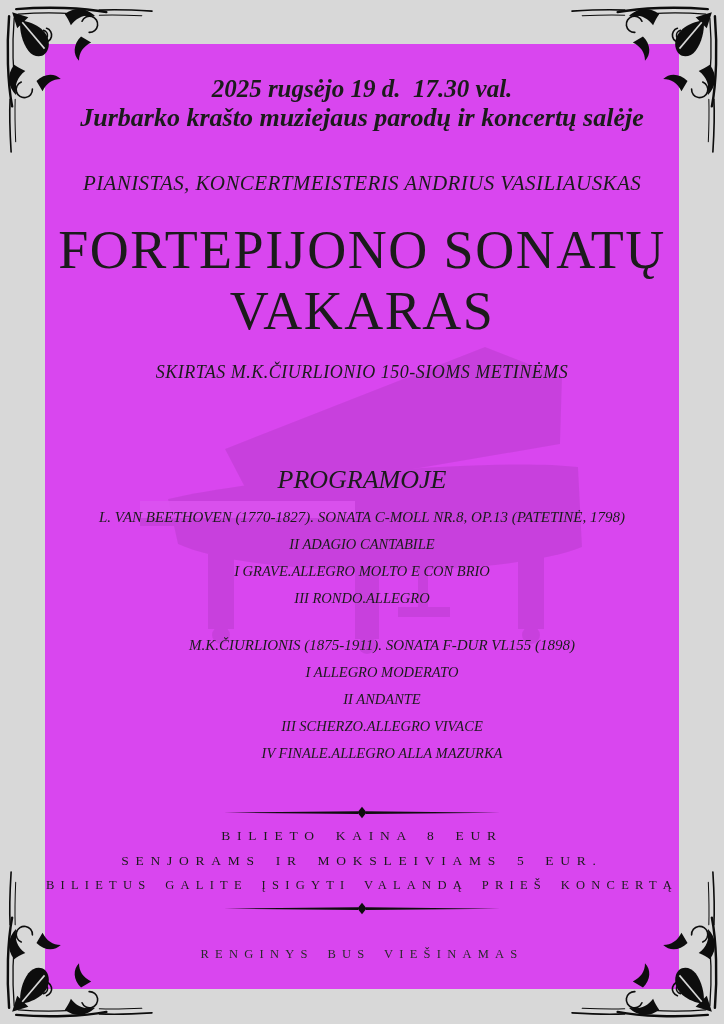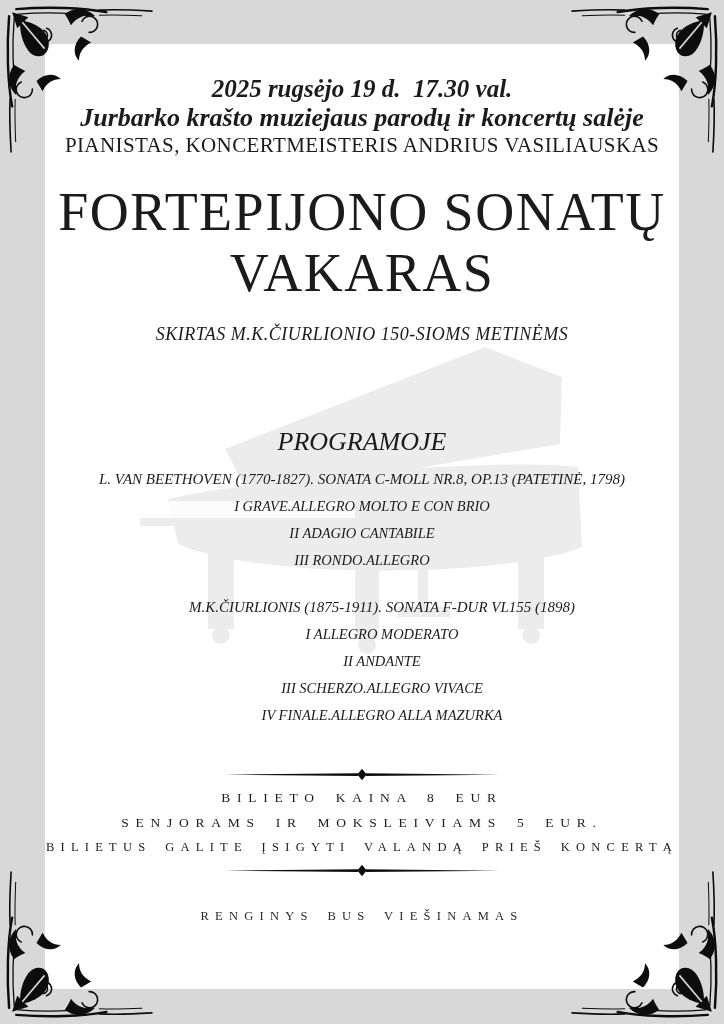--- a/index.html
+++ b/index.html
@@ -8,21 +8,21 @@
     width:724px;height:1024px;
     background:#d8d8d8;
     overflow:hidden;
     font-family:"Liberation Serif", serif;
     color:#1b1b1b;
   }
   .card{
     position:absolute;
     left:45px; top:44px;
     width:634px; height:945px;
-    background:#ffffff;
+    background:#d946ef;
     text-align:center;
   }
   .watermark{
     position:absolute;
     left:85px; top:295px;
     width:480px; height:330px;
     opacity:0.07;
     pointer-events:none;
   }
   .content{position:relative; z-index:2;}
@@ -37,21 +37,22 @@
   .date-line{
     margin-top:30px;
     font-size:25px; font-style:italic; font-weight:700;
     line-height:1.16; white-space:pre-wrap;
   }
   .venue-line{
     font-size:26px; font-style:italic; font-weight:700;
     line-height:1.16; max-width:580px; margin:0 auto;
   }
   .performer-line{
-    font-size:21px; letter-spacing:0.4px;
+    margin-top:38px;
+    font-size:21px; font-style:italic; letter-spacing:0.4px;
   }
   .main-title{
     margin-top:24px;
     font-size:54px; line-height:1.13; letter-spacing:1.5px;
     font-weight:400;
   }
   .dedication{
     margin-top:20px;
     font-size:18px; font-style:italic; letter-spacing:0.5px;
   }
@@ -220,22 +221,22 @@
         <div>FORTEPIJONO SONATŲ</div>
         <div>VAKARAS</div>
       </div>
 
       <div class="dedication">SKIRTAS M.K.ČIURLIONIO 150-SIOMS METINĖMS</div>
 
       <div class="program-heading">PROGRAMOJE</div>
 
       <div>
         <div class="composer-line">L. VAN BEETHOVEN (1770-1827). SONATA C-MOLL NR.8, OP.13 (PATETINĖ, 1798)</div>
+        <div class="movement-line">II ADAGIO CANTABILE</div>
         <div class="movement-line">I GRAVE.ALLEGRO MOLTO E CON BRIO</div>
-        <div class="movement-line">II ADAGIO CANTABILE</div>
         <div class="movement-line">III RONDO.ALLEGRO</div>
       </div>
 
       <div class="work-2">
         <div class="composer-line">M.K.ČIURLIONIS (1875-1911). SONATA F-DUR VL155 (1898)</div>
         <div class="movement-line">I ALLEGRO MODERATO</div>
         <div class="movement-line">II ANDANTE</div>
         <div class="movement-line">III SCHERZO.ALLEGRO VIVACE</div>
         <div class="movement-line">IV FINALE.ALLEGRO ALLA MAZURKA</div>
       </div>

